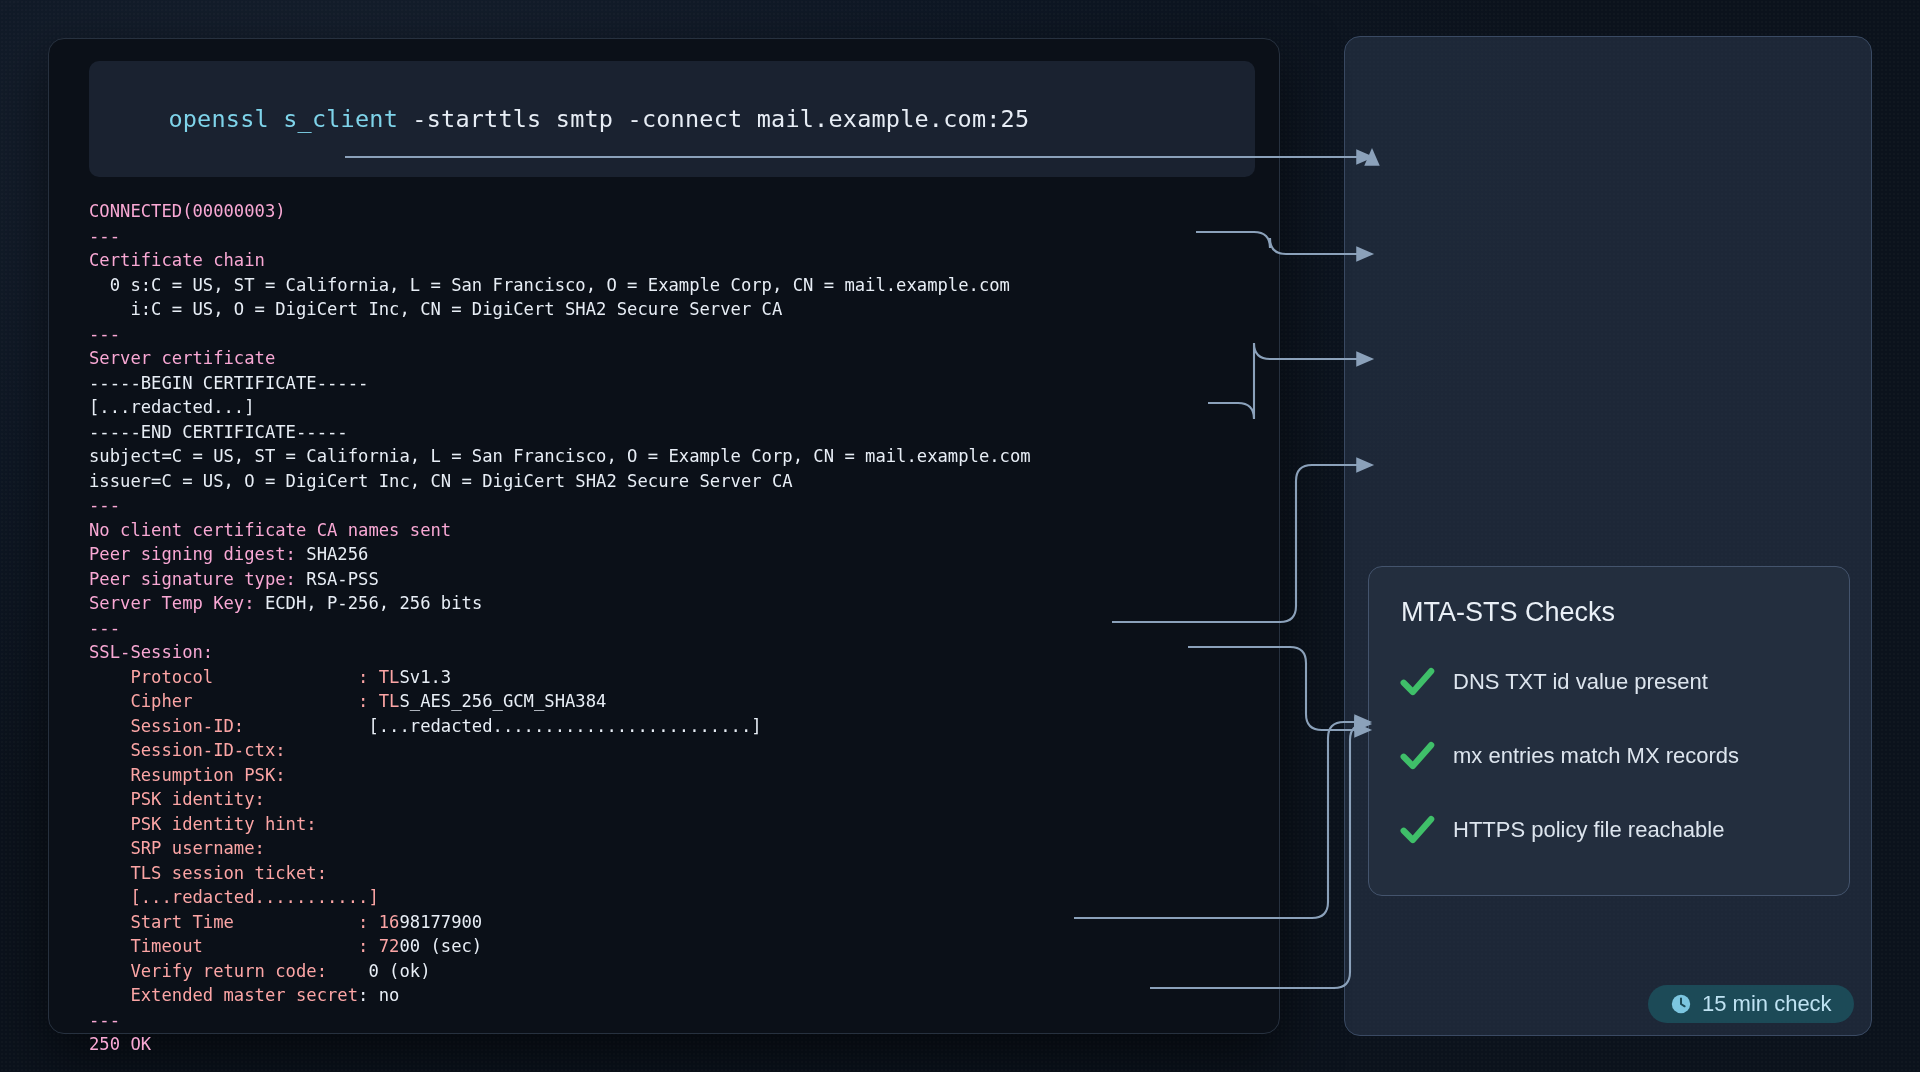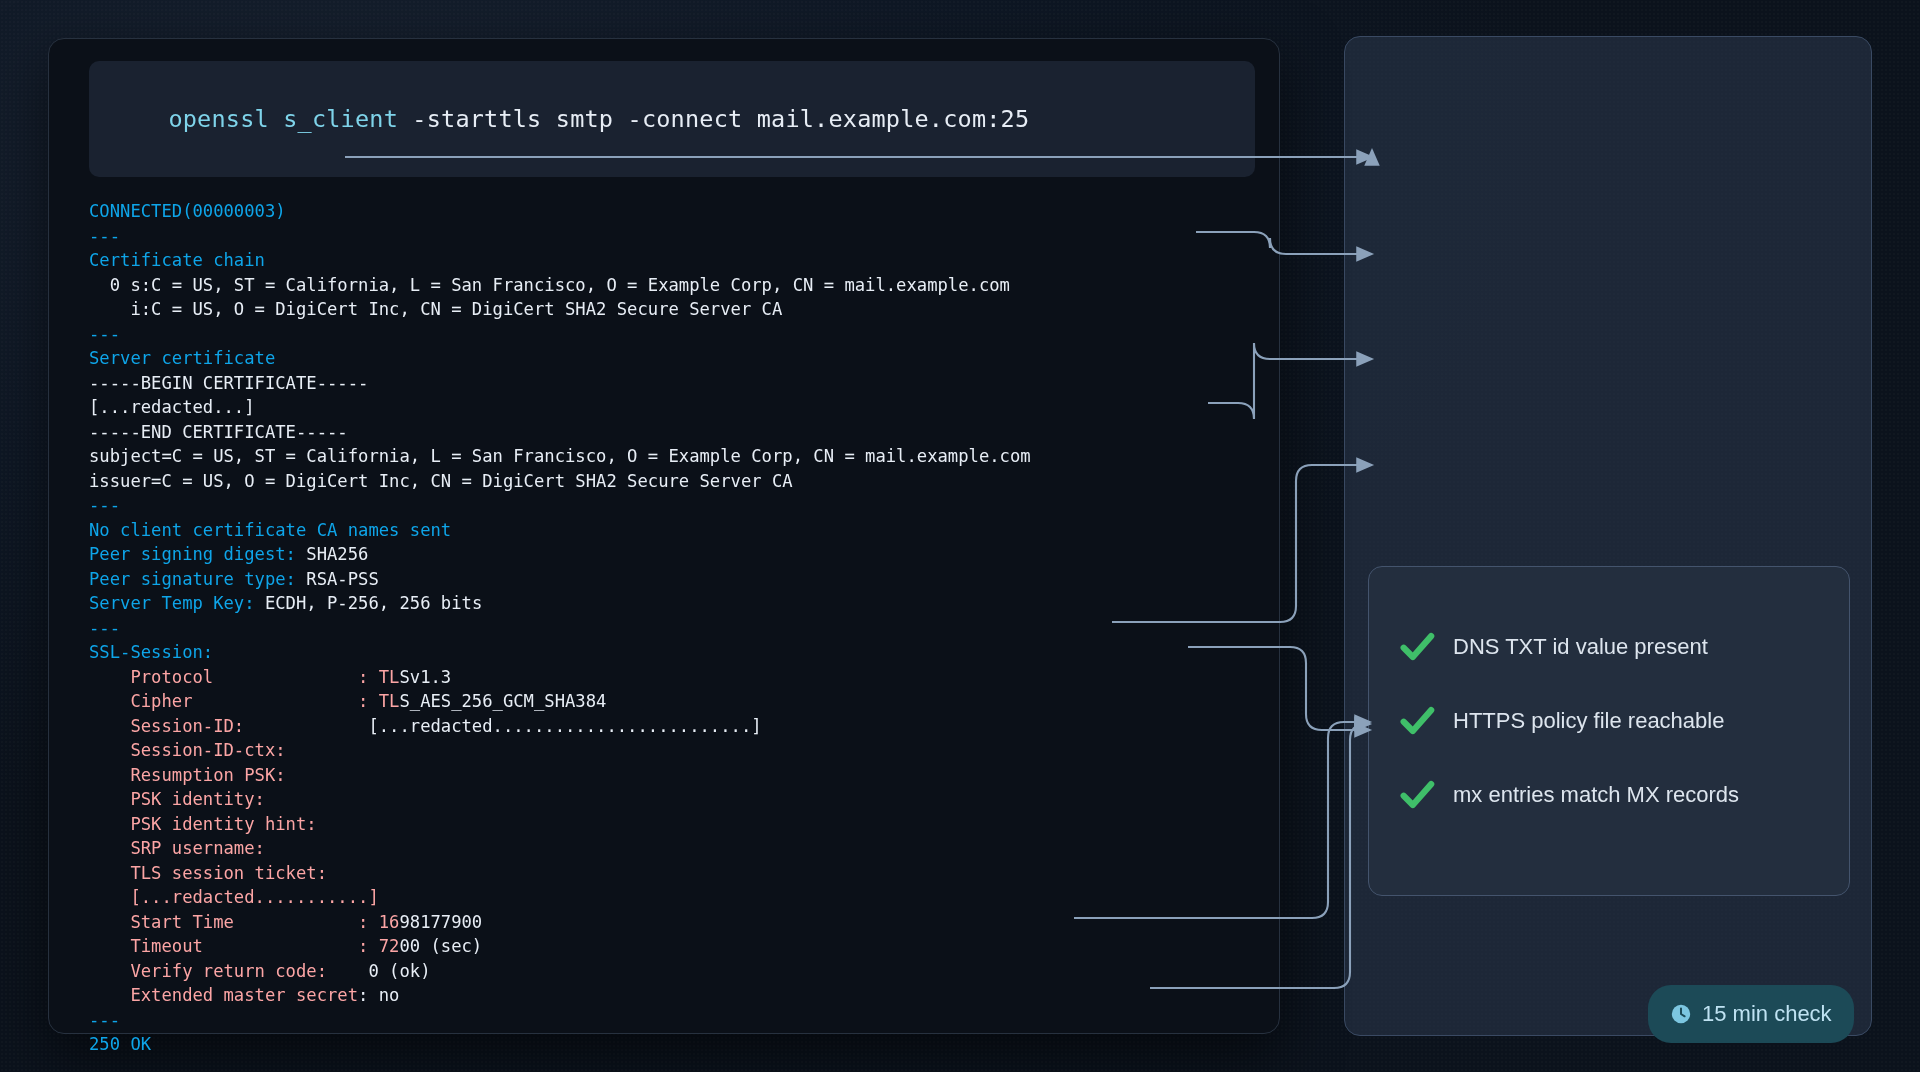--- a/index.html
+++ b/index.html
@@ -62,21 +62,21 @@
 
   #term-body {
     margin-top: 22px;
     font-family: "DejaVu Sans Mono", "Liberation Mono", monospace;
     font-size: 17.2px;
     line-height: 24.5px;
     white-space: pre;
     color: #dfe7f1;
   }
   #term-body .line { height: 24.5px; }
-  #term-body .g  { color: #0ea5e9; }   
+  #term-body .g  { color: #f9a8d4; }   
   #term-body .w  { color: #e8eef6; text-align: center; }   
   #term-body .dim{ color: #fca5a5; }   
 
   
   #right-panel {
     position: absolute;
     left: 1344px;
     top: 36px;
     width: 528px;
     height: 1000px;
@@ -138,21 +138,21 @@
     color: #dde5ee;
     white-space: nowrap;
   }
   .mta-row .tick { width: 40px; height: 40px; flex: 0 0 40px; }
 
   
   #badge {
     position: absolute;
     left: 1648px;
     top: 985px;
-    height: 58px;
+    height: 38px;
     display: flex;
     align-items: center;
     gap: 10px;
     padding: 0 22px;
     border-radius: 23px;
     background: #1c4a57;
     z-index: 7;
   }
   #badge .txt {
     font-size: 22px;
@@ -201,37 +201,38 @@
   <span class="lbl">Hostname / SAN Match</span>
 </div>
 <div class="check-row" style="top:440px">
   <svg class="tick" viewBox="0 0 48 48">
       <path d="M8 25 L19 36 L41 11" fill="none" stroke="#3fbf69" stroke-width="7.5" stroke-linecap="round" stroke-linejoin="round"></path>
     </svg>
   <span class="lbl">TLS 1.2+ Confirmed</span>
 </div>
 
 <div id="mta-card">
+  <div id="mta-title">MTA-STS Checks</div>
   <div class="mta-row">
     <svg class="tick" viewBox="0 0 48 48">
         <path d="M8 25 L19 36 L41 11" fill="none" stroke="#3fbf69" stroke-width="7.5" stroke-linecap="round" stroke-linejoin="round"></path>
       </svg>
     <span class="lbl">DNS TXT id value present</span>
   </div>
   <div class="mta-row">
     <svg class="tick" viewBox="0 0 48 48">
         <path d="M8 25 L19 36 L41 11" fill="none" stroke="#3fbf69" stroke-width="7.5" stroke-linecap="round" stroke-linejoin="round"></path>
       </svg>
-    <span class="lbl">HTTPS policy file reachable</span>
+    <span class="lbl">mx entries match MX records</span>
   </div>
   <div class="mta-row">
     <svg class="tick" viewBox="0 0 48 48">
         <path d="M8 25 L19 36 L41 11" fill="none" stroke="#3fbf69" stroke-width="7.5" stroke-linecap="round" stroke-linejoin="round"></path>
       </svg>
-    <span class="lbl">mx entries match MX records</span>
+    <span class="lbl">HTTPS policy file reachable</span>
   </div>
 </div>
 
 <div id="badge">
   <svg width="22" height="22" viewBox="0 0 24 24">
     <circle cx="12" cy="12" r="10" fill="#7cc6e0"></circle>
     <path d="M12 6 L12 12 L16 14.5" fill="none" stroke="#1c4a57" stroke-width="2.2" stroke-linecap="round" stroke-linejoin="round"></path>
   </svg>
   <span class="txt">15 min check</span>
 </div>

